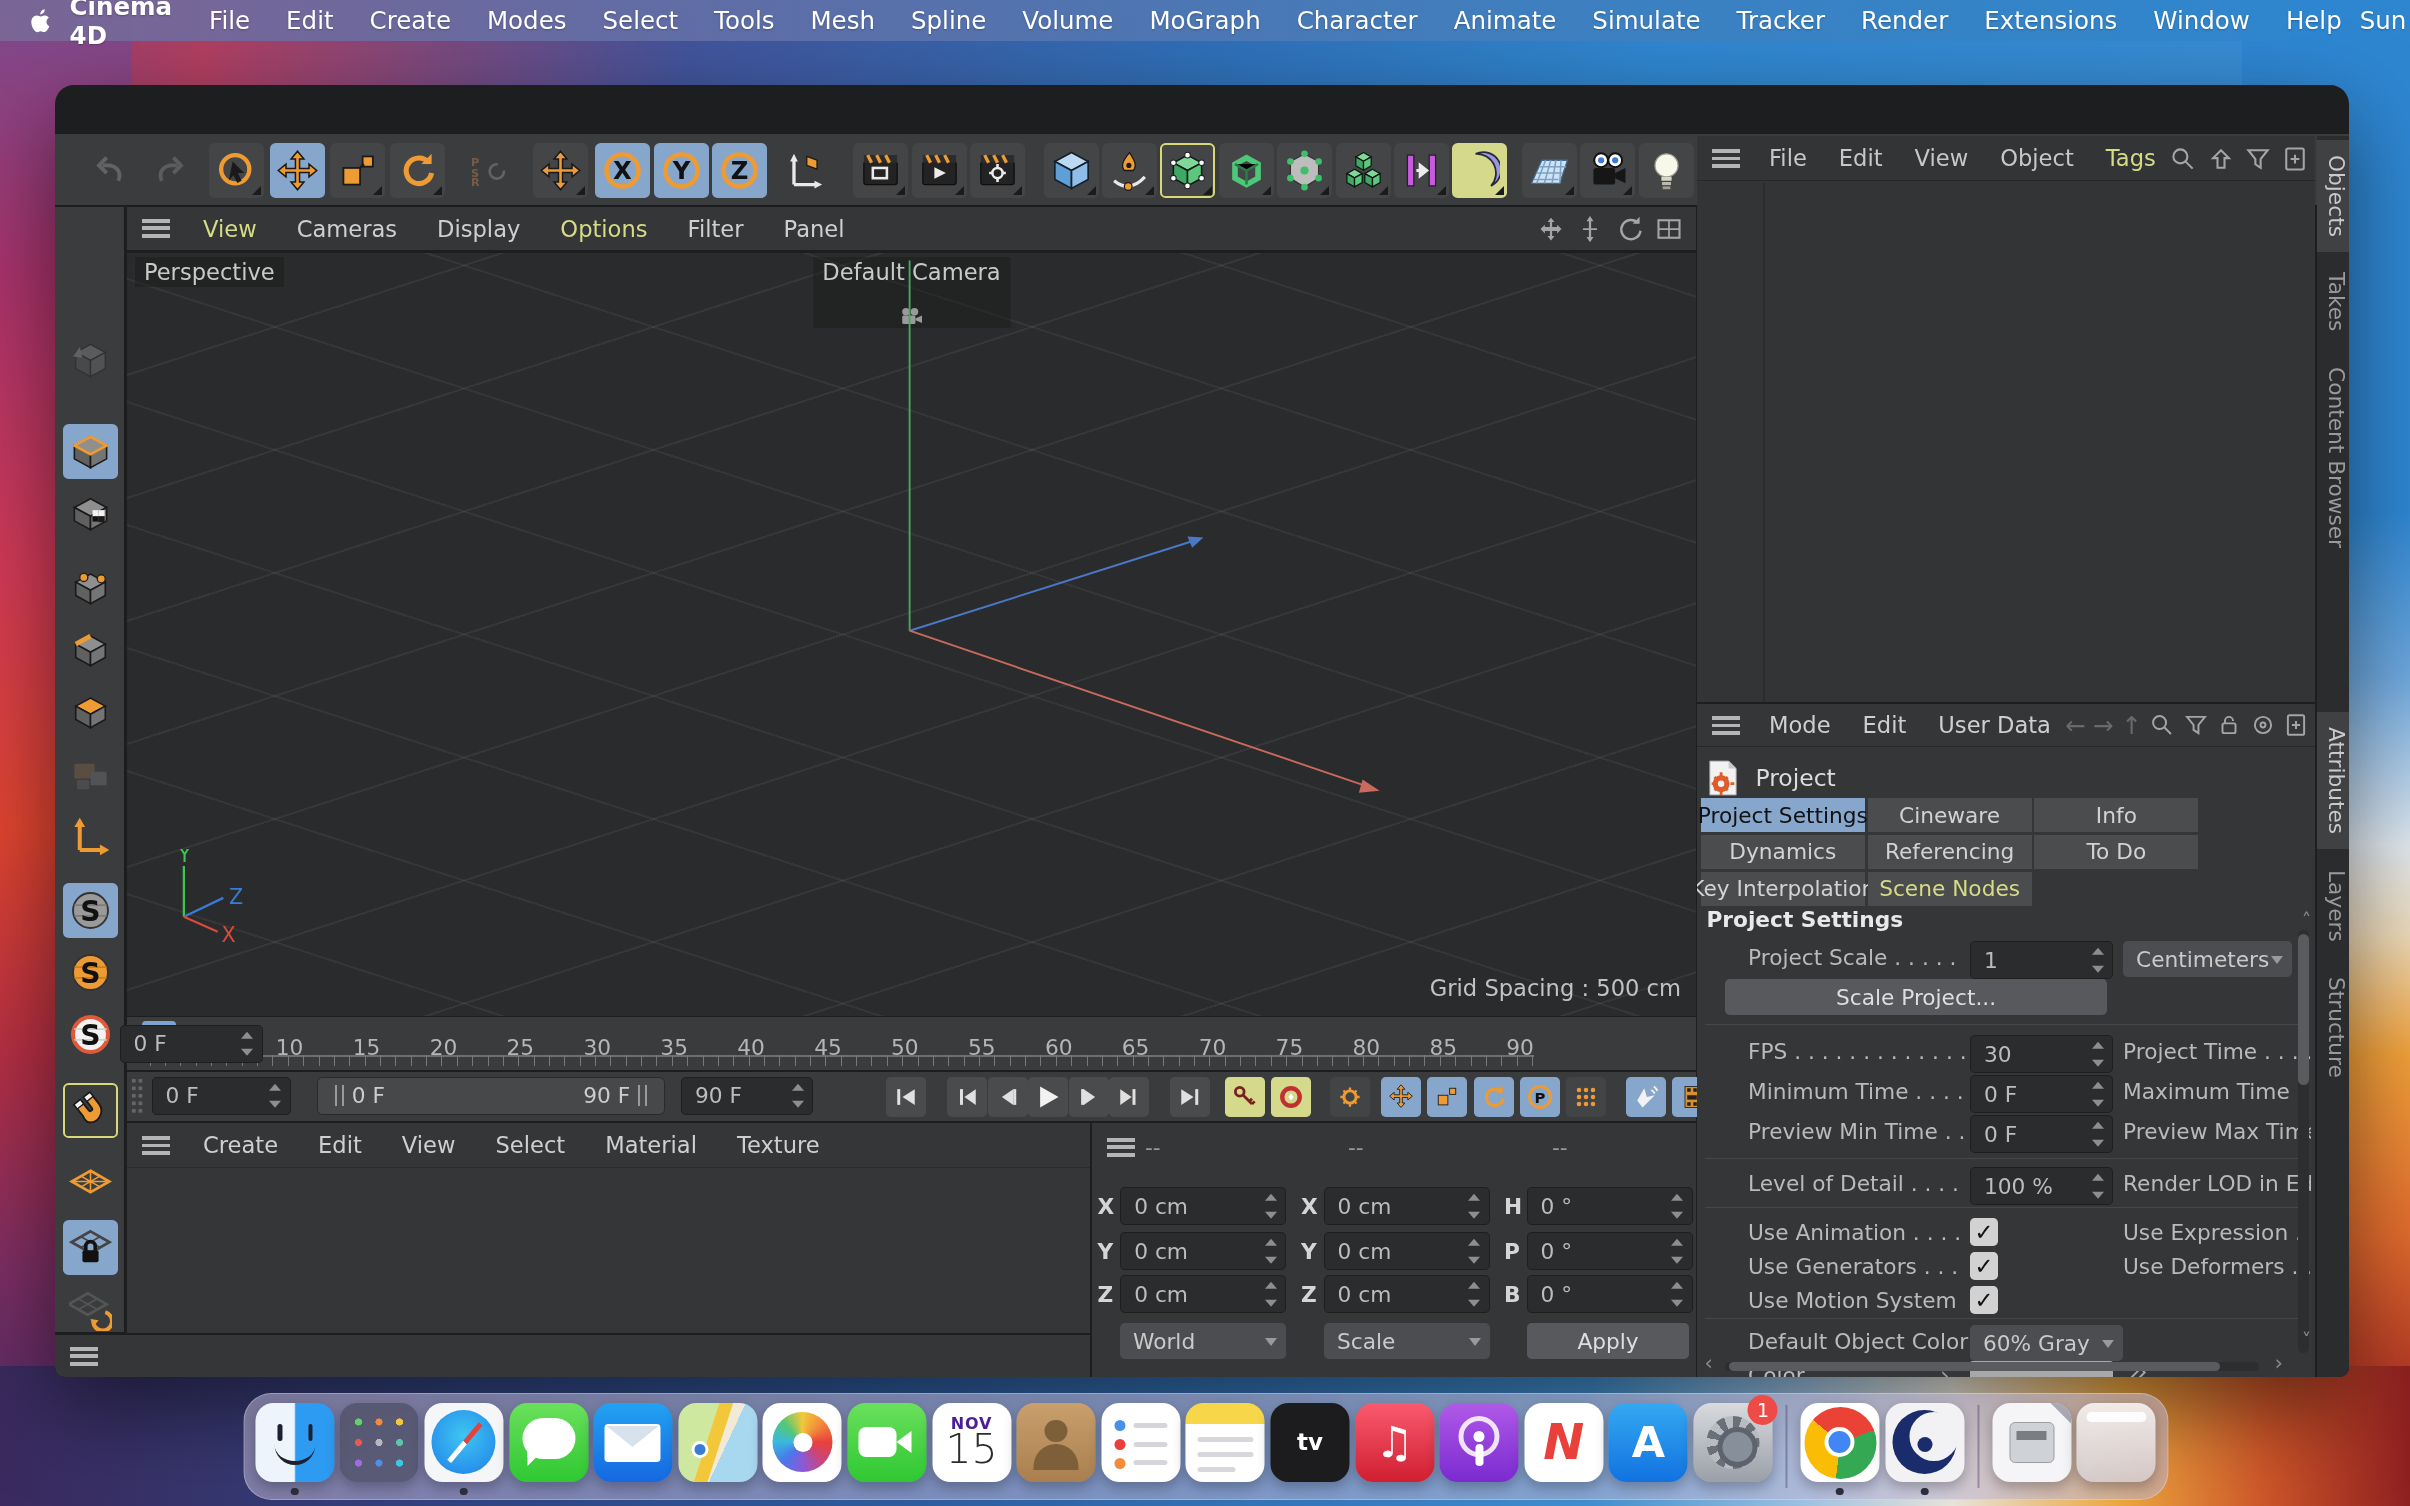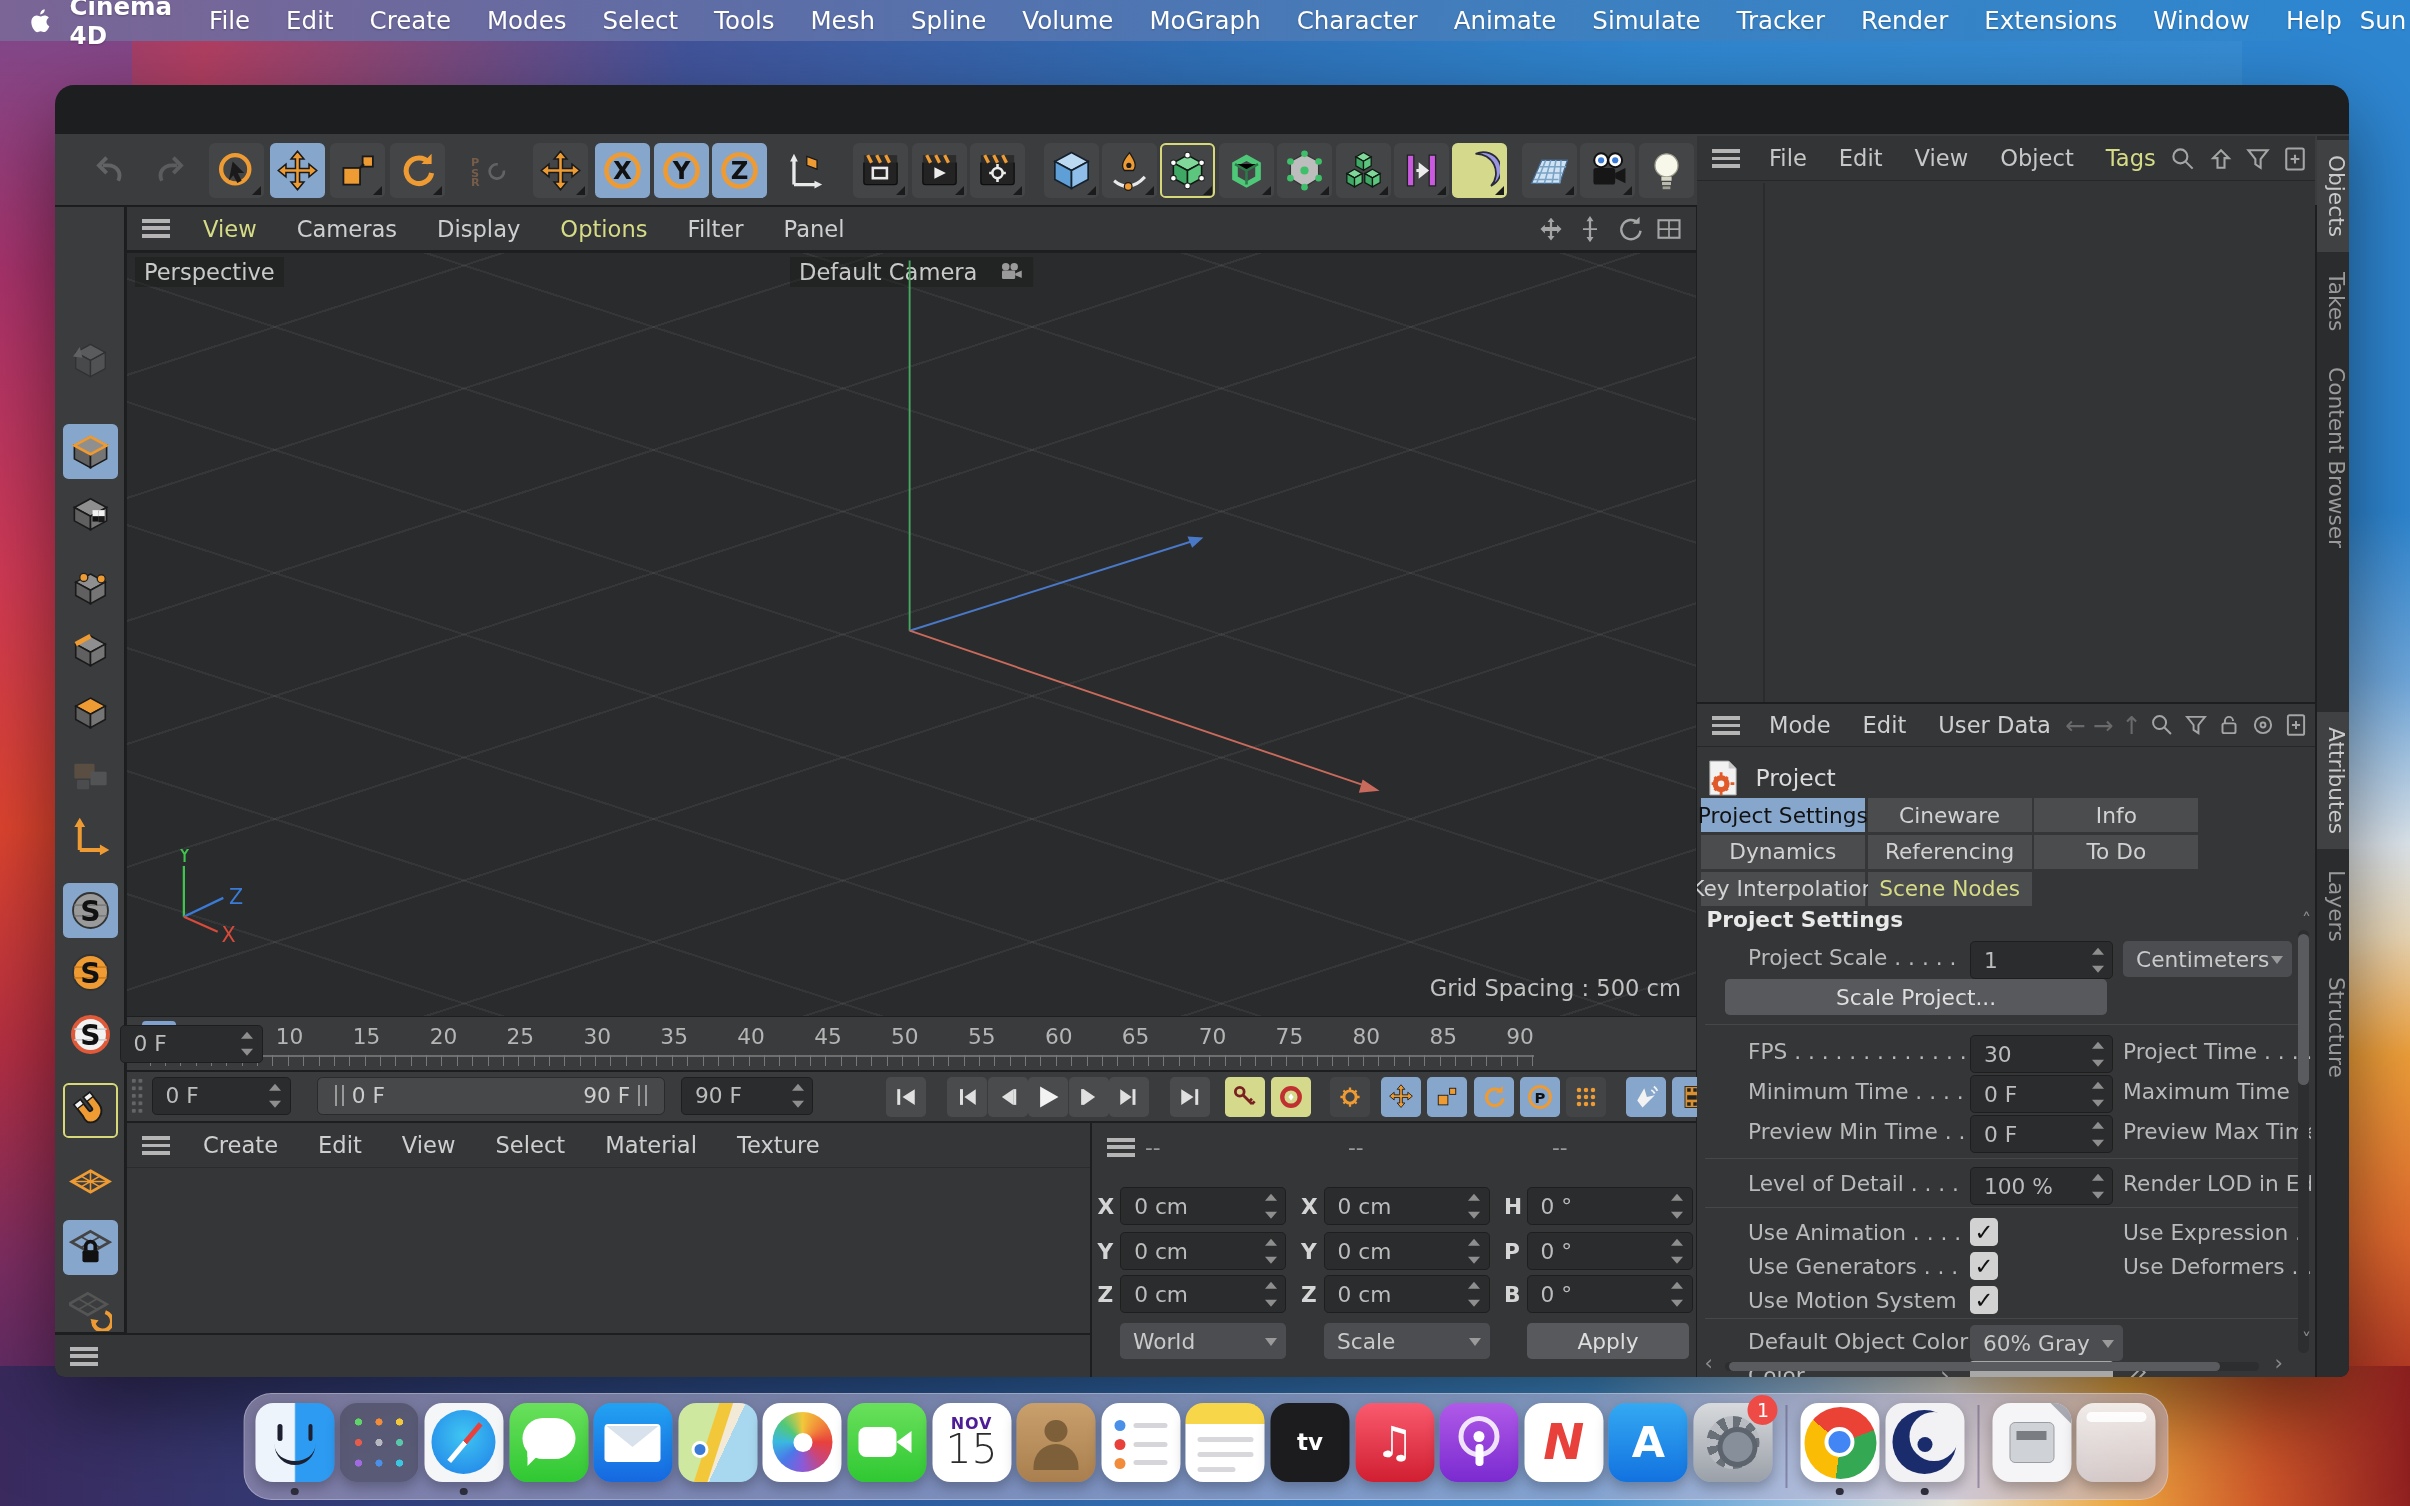--- a/index.html
+++ b/index.html
@@ -75,32 +75,32 @@
   .mitem.accent { color:#d6db85; }
   .vp-navicons { margin-left:auto; display:flex; gap:11.3px; padding-right:13px; }
   .vp-navicons svg { width:28px; height:28px; }
 
   .vp-canvas { left:72px; top:168px; width:1569px; height:763px; background:#2a2b2c; overflow:hidden;
     background-image:
       repeating-linear-gradient(162deg, transparent 0 115px, rgba(255,255,255,.055) 115px 117px),
       repeating-linear-gradient(18deg, transparent 0 115px, rgba(255,255,255,.05) 115px 117px); }
   .vp-label { position:absolute; font-size:22.6px; color:#c9c9c9; background:rgba(20,20,20,.35); padding:1.9px 9.4px; }
   .lbl-persp { left:7.5px; top:3.8px; }
-  .lbl-cam { left:50%; transform:translateX(-50%); top:3.8px; display:flex; align-items:center; gap:22px; }
+  .lbl-cam { left:50%; transform:translateX(-50%); top:3.8px; display:flex; align-items:center; gap:22px;flex-direction:column; }
   .lbl-grid { position:absolute; right:15px; bottom:15px; font-size:22.6px; color:#c2c2c2; background:none; }
   .axes { position:absolute; left:0; top:0; }
   .triad { position:absolute; left:34px; bottom:73px; }
 
   
   .ruler { left:72px; top:932px; width:1569px; height:53px; background:#3a3b3d; }
   .grip { position:absolute; left:3.8px; top:7.5px; width:13px; height:38px;
     background-image:radial-gradient(circle at 2.8px 2.8px,#666 1.9px,transparent 2.4px); background-size:6.6px 7.5px; }
   .ruler-track { position:absolute; left:22.6px; right:162px; top:1.9px; height:32px; }
   .playhead { position:absolute; left:-7.5px; top:1.9px; width:34px; height:38px; background:#7fa3cf; border-radius:3.8px; }
-  .ruler-nums { position:absolute; left:0; right:0; top:5px; display:flex; justify-content:space-between;
+  .ruler-nums { position:absolute; left:0; right:0; top:16px; display:flex; justify-content:space-between;
     font-size:21.7px; color:#b5b5b5; }
   .ruler-nums .rnum.accent { color:#1e3050; }
   .ruler-ticks { position:absolute; left:22.6px; right:162px; bottom:3.8px; height:11.3px; display:flex; justify-content:space-between; }
   .rtick { width:0.9px; height:11.3px; background:#787878; }
   .rule-line { position:absolute; left:22.6px; right:162px; top:38px; height:1.9px; background:#6e6e6e; }
   .frame-field { position:absolute; right:7.5px; top:7.5px; width:143px; }
 
   
   .num { position:relative; height:38px; background:#2b2c2e; border:0.9px solid #1e1e1e; border-radius:4.7px;
     display:flex; align-items:center; padding:0 28px 0 13px; font-size:21.7px; color:#bcbcbc; }

